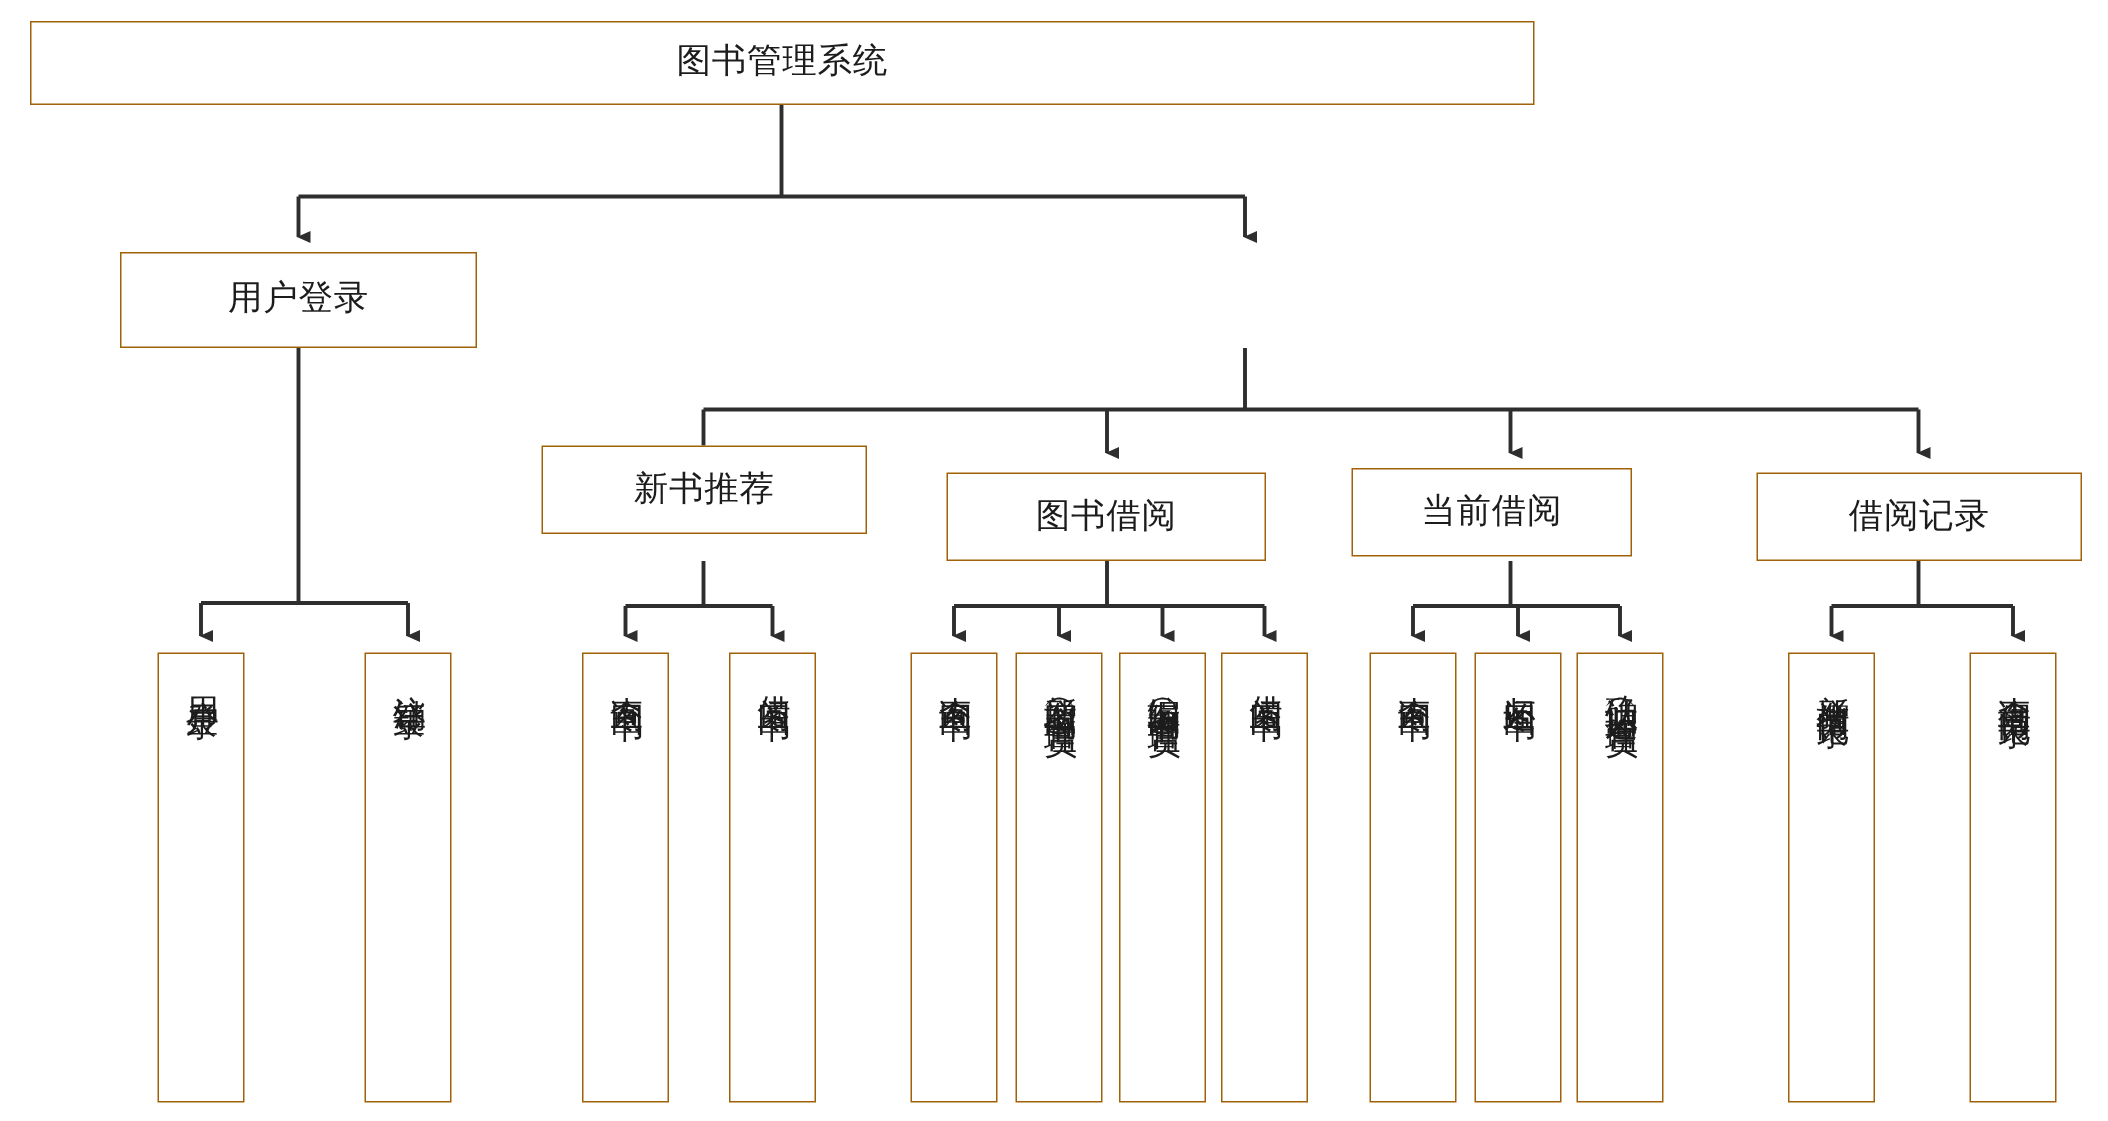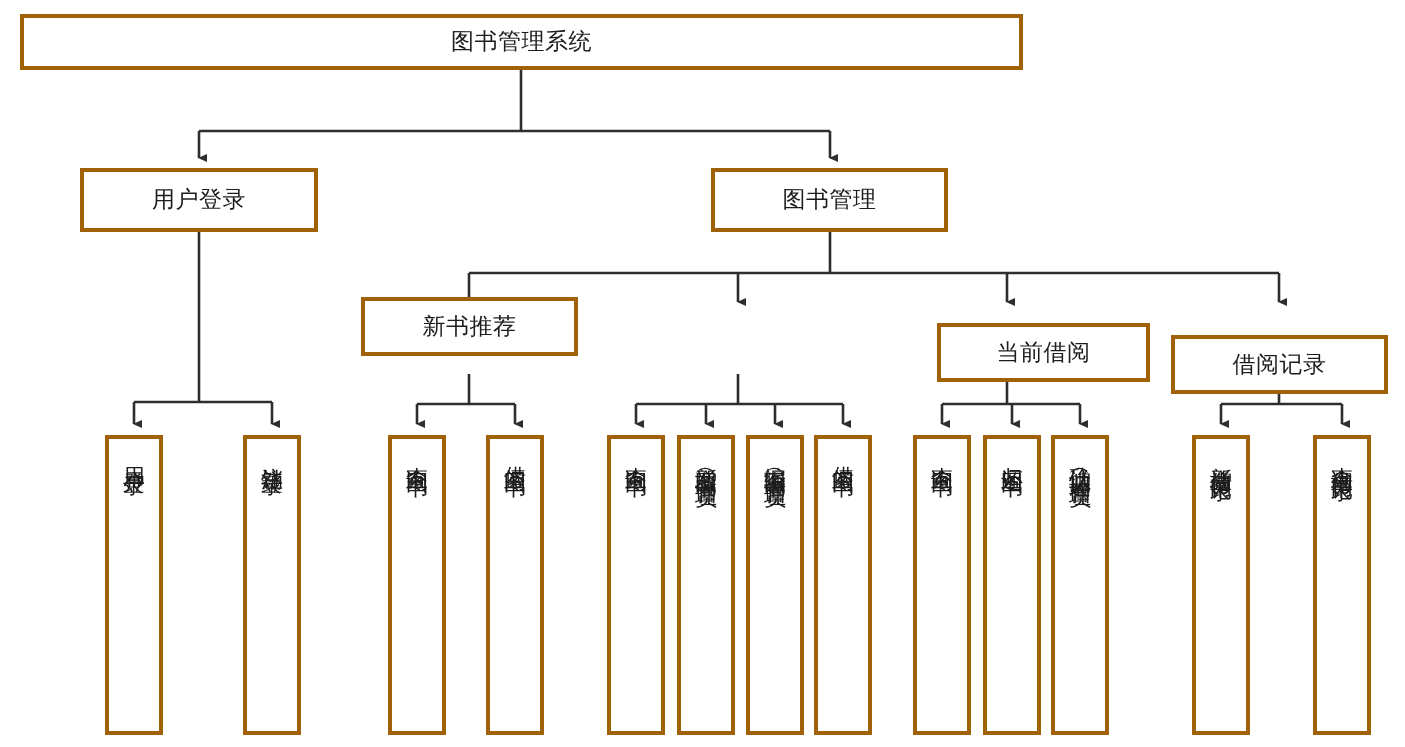--- a/index.html
+++ b/index.html
@@ -20,21 +20,21 @@
     left: 0;
     top: 0;
     width: 1405px;
     height: 747px;
     pointer-events: none;
   }
   .node {
     position: absolute;
     box-sizing: border-box;
     background: #ffffff;
-    border: 4px solid #a16207;
+    border: 1px solid #a16207;
     display: flex;
     align-items: center;
     justify-content: center;
     color: #1c1c1c;
     z-index: 2;
   }
   .node-label {
     display: block;
     text-align: center;
     line-height: 1.18;
@@ -122,34 +122,34 @@
   </svg>
 
   <div class="node horizontal" style="left:20px; top:14px; width:1003px; height:56px;">
     <span class="node-label">图书管理系统</span>
   </div>
 
   <div class="node horizontal" style="left:80px; top:168px; width:238px; height:64px;">
     <span class="node-label">用户登录</span>
   </div>
 
-  <div class="node horizontal" style="left:711px; top:168px; width:237px; height:64px;">
-    <span class="node-label">图书管理</span>
-  </div>
 
   <div class="node horizontal" style="left:361px; top:297px; width:217px; height:59px;">
     <span class="node-label">新书推荐</span>
   </div>
 
-
-  <div class="node horizontal" style="left:901px; top:323px; width:213px; height:59px;margin-left:36px;">
+  <div class="node horizontal" style="left:631px; top:315px; width:213px; height:59px;">
+    <span class="node-label">图书借阅</span>
+  </div>
+
+  <div class="node horizontal" style="left:901px; top:312px; width:187px; height:59px;">
     <span class="node-label">当前借阅</span>
   </div>
 
-  <div class="node horizontal" style="left:1171px; top:315px; width:217px; height:59px;margin-top:20px;">
+  <div class="node horizontal" style="left:1171px; top:315px; width:217px; height:59px;">
     <span class="node-label">借阅记录</span>
   </div>
 
   <div class="node vertical" style="left:105px; top:435px; width:58px; height:300px;">
     <span class="node-label">用户登录</span>
   </div>
 
   <div class="node vertical" style="left:243px; top:435px; width:58px; height:300px;">
     <span class="node-label">注销登录</span>
   </div>

